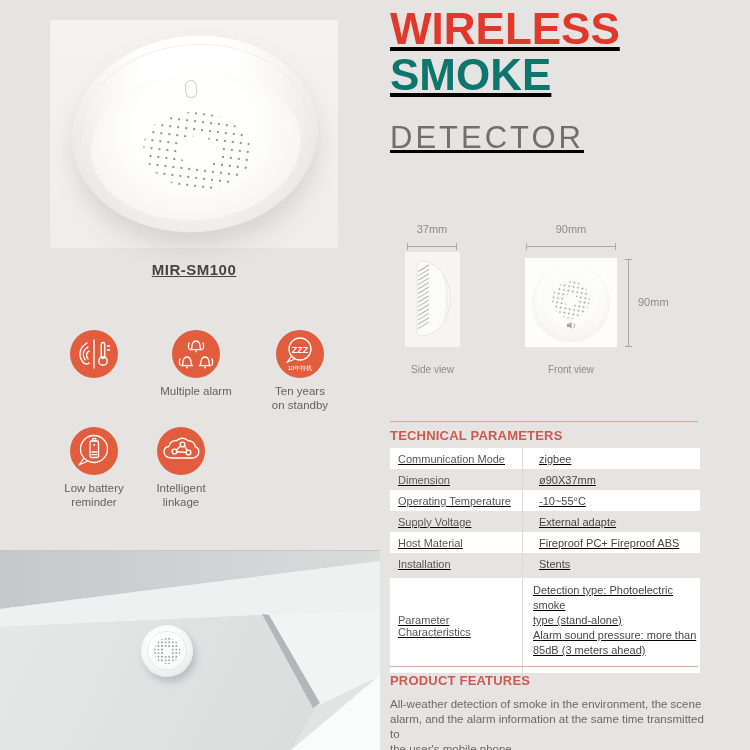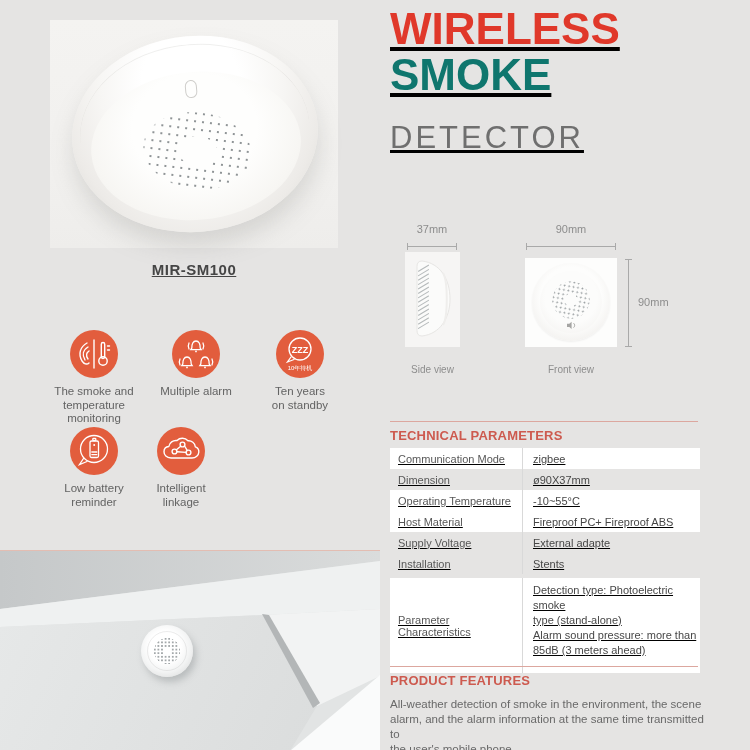--- a/index.html
+++ b/index.html
@@ -62,21 +62,21 @@
   .feature-label { margin-top:7px; font-size:11.5px; line-height:13.5px; color:#636363; white-space:pre-line; }
   .ficon { display:block; }
 
   
   .rule { position:absolute; height:1px; background:#dca79f; }
   .section-heading { position:absolute; font-size:13px; font-weight:700; color:#cd5a4f; letter-spacing:0.2px; }
   .tech-table { left:390px; top:448px; width:310px; font-size:11px; }
   .t-row { display:flex; align-items:center; min-height:21px; }
   .t-row.white { background:#ffffff; }
   .t-label { flex:0 0 132px; padding-left:8px; color:#585858; }
-  .t-value { flex:1; padding-left:10px; color:#474747; border-left:1px solid #d9d9d9; align-self:stretch;
+  .t-value { flex:1; padding-left:16px; color:#474747; border-left:1px solid #d9d9d9; align-self:stretch;
     display:flex; align-items:center; }
   .t-row.multi { align-items:stretch; }
   .t-row.multi .t-label { display:flex; align-items:center; }
   .t-row.multi .t-value { padding:5px 0 15px 10px; line-height:15px; white-space:pre-line; align-items:flex-start; }
 
   
   .pf-body { position:absolute; left:390px; top:697px; width:322px; font-size:11.5px; line-height:15px;
     color:#696969; white-space:pre-line; }
 
   
@@ -151,23 +151,20 @@
       <svg class="ficon" width="48" height="48" viewBox="0 0 48 48" fill="none" stroke="#ffffff" stroke-width="1.4" stroke-linecap="round">
         <path d="M24 10 V 38"></path>
         <path d="M17 13 C 10 17 8 24 12 31 C 14 34 17 35 19 33"></path>
         <path d="M18 17 C 13 20 12 25 15 30"></path>
         <path d="M19 21 C 16 23 16 26 18 29"></path>
         <circle cx="33" cy="31" r="4.2"></circle>
         <rect x="31.3" y="12.5" width="3.4" height="16" rx="1.7"></rect>
         <path d="M37.5 16 h2 M37.5 20 h2"></path>
       </svg>
     </div>
-    <div class="feature-label">The smoke and
-temperature
-monitoring</div>
   </div>
 
   <div class="feature" style="left:138px; top:330px;">
     <div class="feature-circle">
       <svg class="ficon" width="48" height="48" viewBox="0 0 48 48" fill="none" stroke="#ffffff" stroke-width="1.3" stroke-linecap="round">
         <g transform="translate(24,15)">
           <path d="M-4.2 3 C -4.2 -1 -3 -4 0 -4 C 3 -4 4.2 -1 4.2 3 L 5.2 4.6 L -5.2 4.6 Z"></path>
           <circle cx="0" cy="6.4" r="0.9" fill="#fff" stroke="none"></circle>
           <path d="M-7 -2 C -8 0 -8 2 -7 4 M7 -2 C 8 0 8 2 7 4"></path>
         </g>
@@ -237,27 +234,27 @@
       <div class="t-value">zigbee</div>
     </div>
     <div class="t-row">
       <div class="t-label">Dimension</div>
       <div class="t-value">ø90X37mm</div>
     </div>
     <div class="t-row white">
       <div class="t-label">Operating Temperature</div>
       <div class="t-value">-10~55°C</div>
     </div>
+    <div class="t-row">
+      <div class="t-label">Supply Voltage</div>
+      <div class="t-value">External adapte</div>
+    </div>
     <div class="t-row white">
       <div class="t-label">Host Material</div>
       <div class="t-value">Fireproof PC+ Fireproof ABS</div>
-    </div>
-    <div class="t-row">
-      <div class="t-label">Supply Voltage</div>
-      <div class="t-value">External adapte</div>
     </div>
     <div class="t-row">
       <div class="t-label">Installation</div>
       <div class="t-value">Stents</div>
     </div>
     <div class="t-row white multi" style="margin-top:4px;">
       <div class="t-label">Parameter Characteristics</div>
       <div class="t-value">Detection type: Photoelectric smoke
 type (stand-alone)
 Alarm sound pressure: more than

